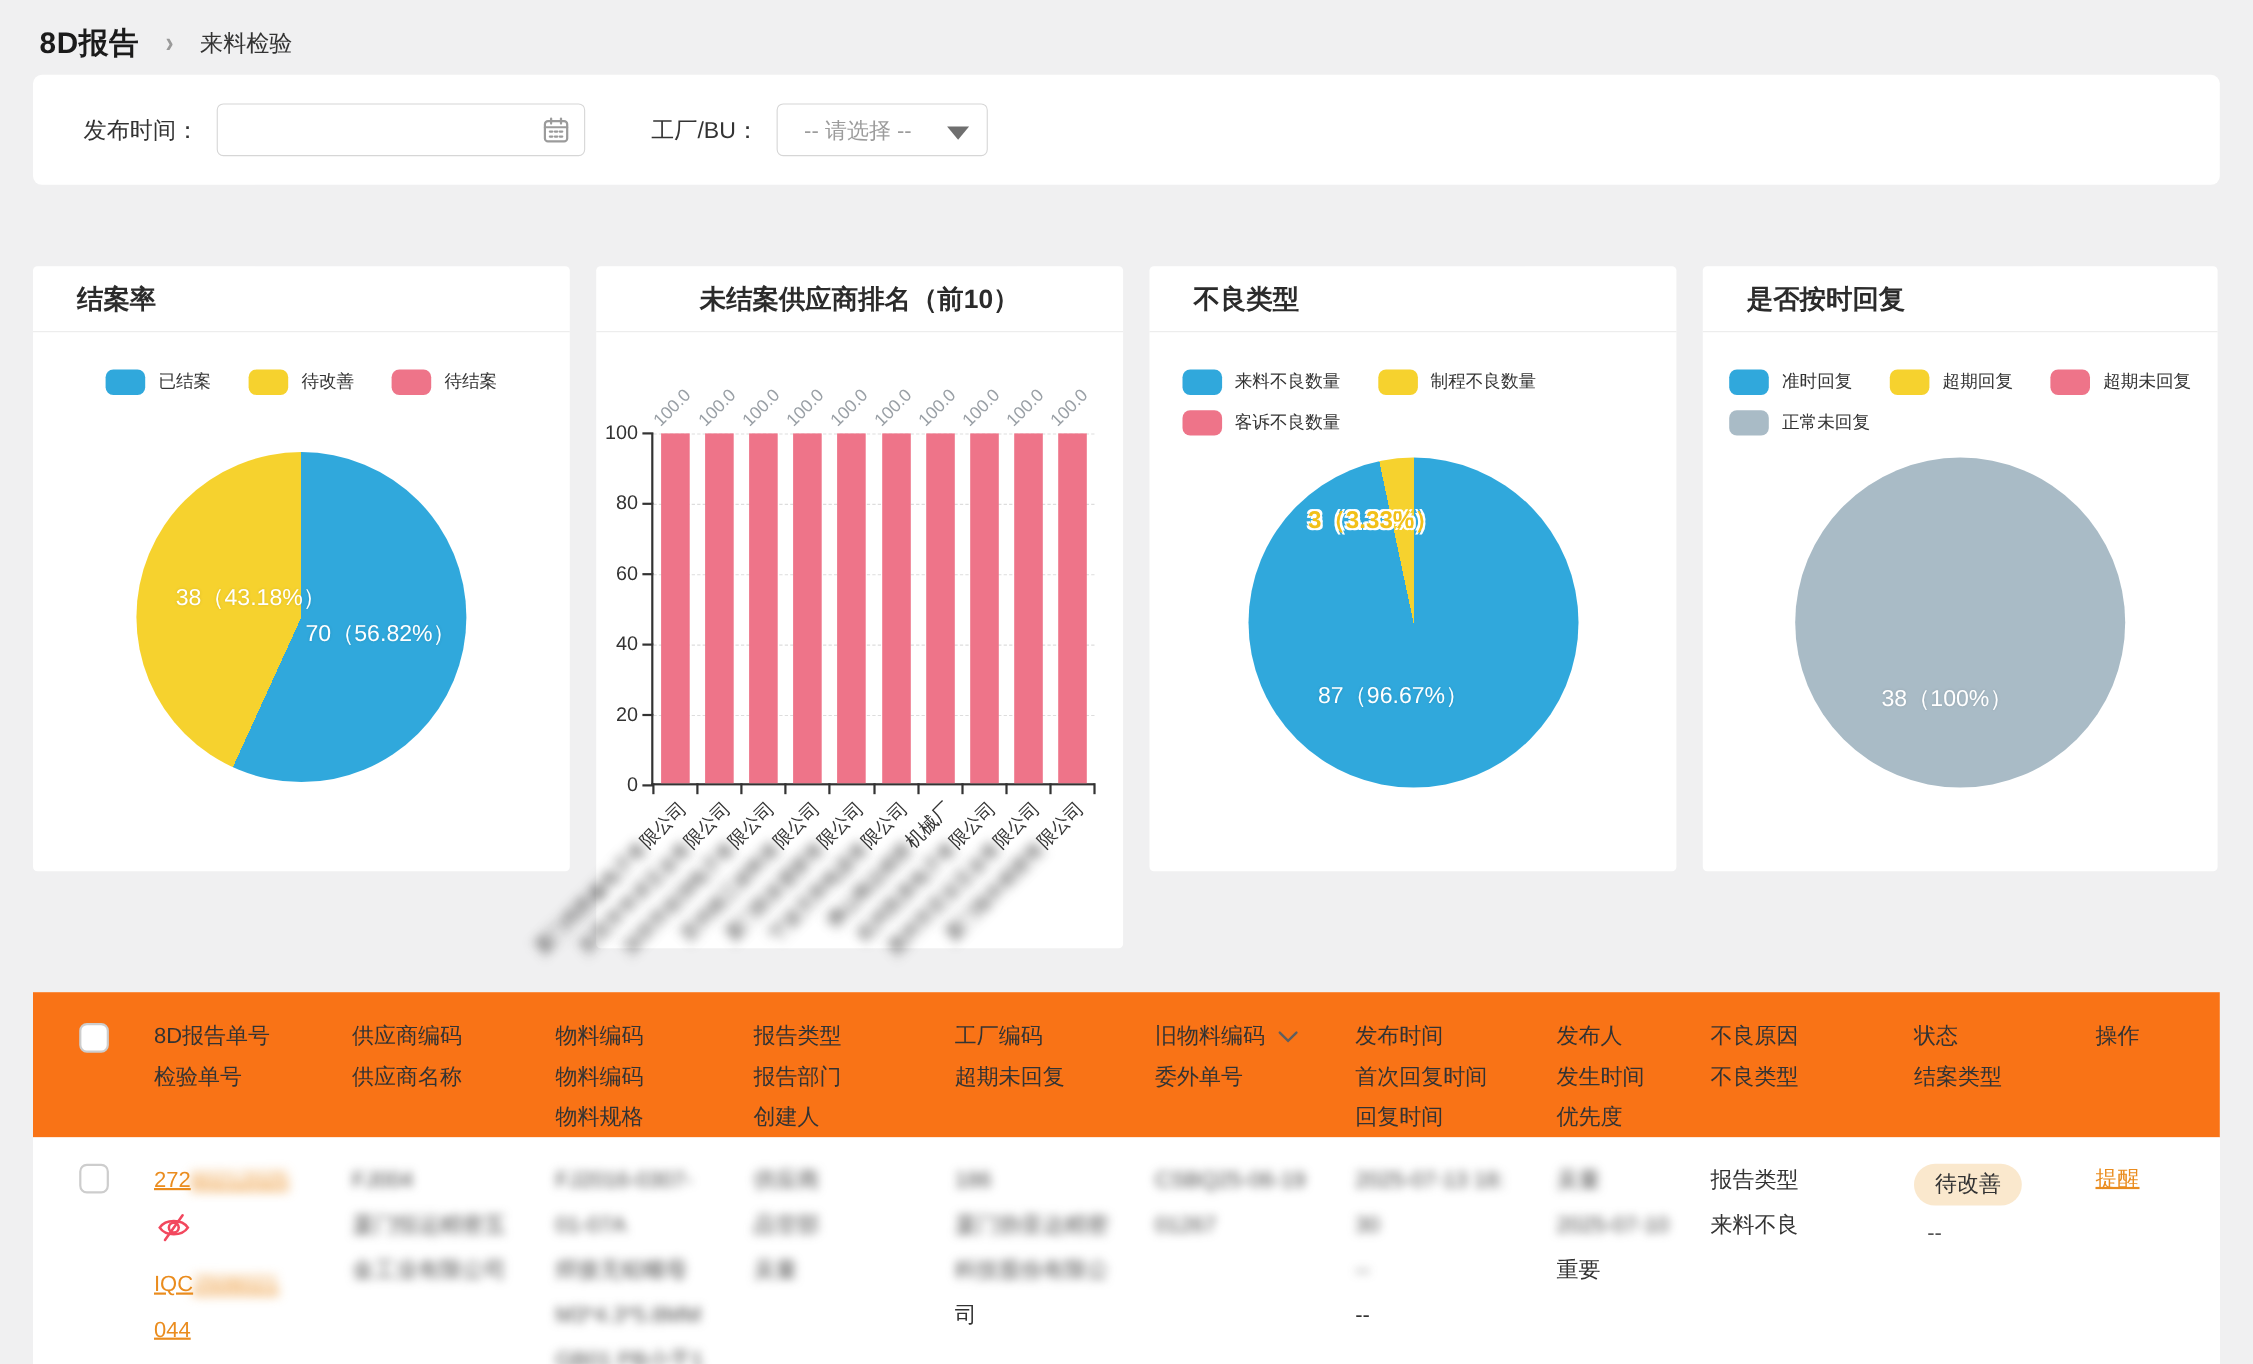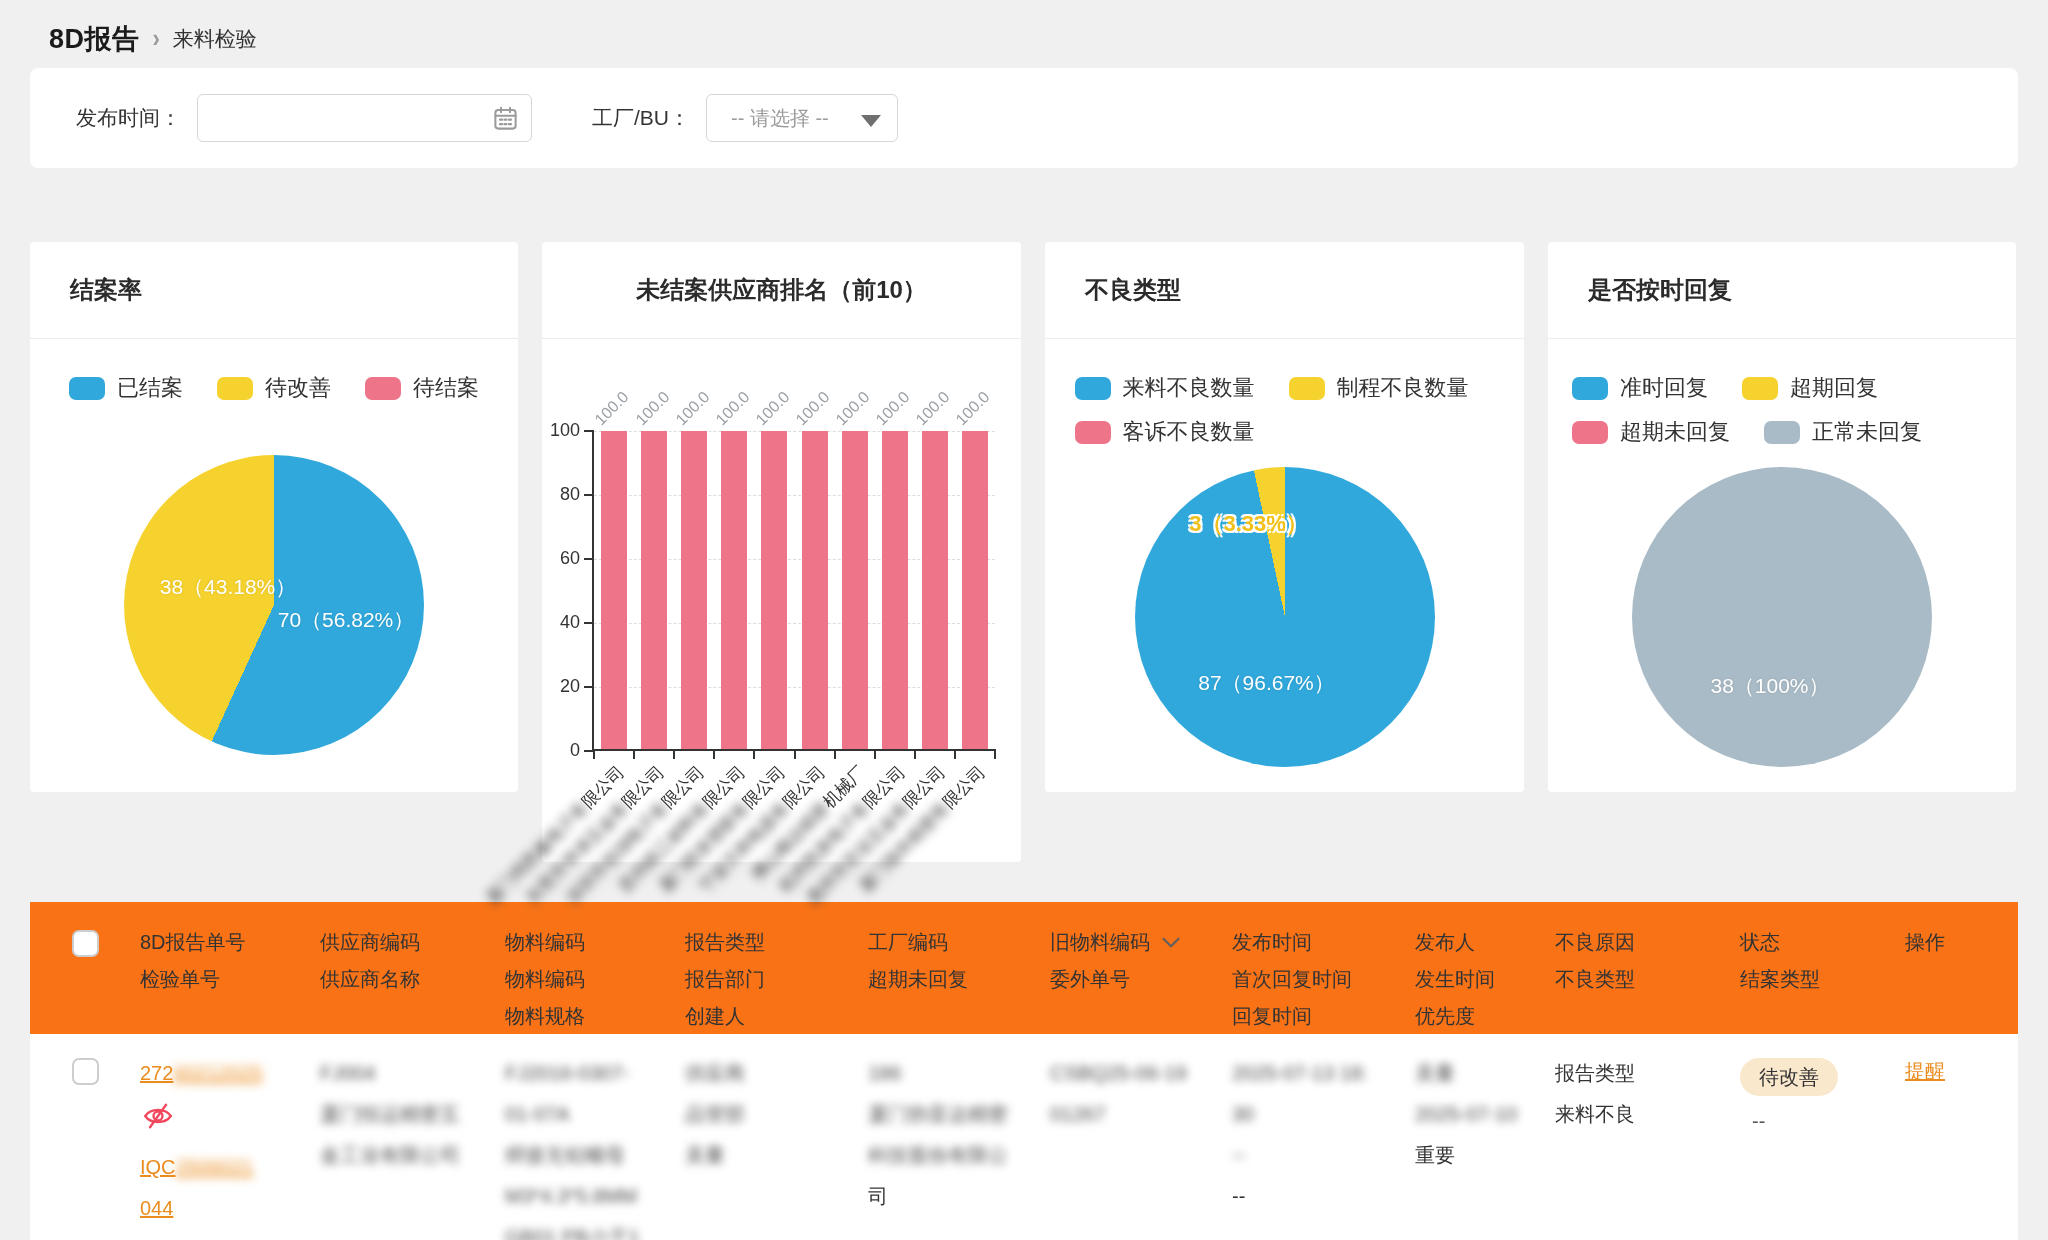--- a/index.html
+++ b/index.html
@@ -1,21 +1,21 @@
 <!DOCTYPE html>
 <html><head>
 <meta charset="utf-8">
 <style>
   * { box-sizing: border-box; margin: 0; padding: 0; }
   html,body { width: 2048px; height: 1240px; }
   body { font-family: "Liberation Sans", "DejaVu Sans", sans-serif; background: #f0f0f1; color:#333; overflow:hidden; }
   .page { position:relative; width:2048px; height:1240px; background:#f0f0f1; overflow:hidden; }
 
   
-  .breadcrumb { display:flex; align-items:center; gap:13px; padding:22px 36px 0 49px; height:56px; }
+  .breadcrumb { display:flex; align-items:center; gap:24px; padding:22px 36px 0 36px; height:56px; }
   .bc-title { font-size:27px; font-weight:bold; color:#1b1b1b; letter-spacing:.5px; }
   .bc-sep { font-size:22px; color:#9a9a9a; font-weight:bold; transform:scaleY(1.2); }
   .bc-cur { font-size:21px; color:#333; }
 
   
   .filter-card { margin:12px 30px 0 30px; background:#fff; border-radius:8px; height:100px;
     display:flex; align-items:center; padding:0 46px; gap:60px; }
   .f-group { display:flex; align-items:center; gap:16px; }
   .f-label { font-size:21px; color:#333; }
   .date-input { position:relative; width:335px; height:48px; border:1px solid #d6d6d6; border-radius:6px; background:#fff; }
@@ -26,28 +26,28 @@
   .caret { position:absolute; right:16px; top:20px; width:0; height:0;
     border-left:10px solid transparent; border-right:10px solid transparent; border-top:12px solid #6f6f6f; }
 
   
   .cards { display:flex; align-items:flex-start; margin:74px 30px 0 30px; gap:24px; }
   .card { background:#fff; border-radius:4px; height:550px; position:relative; }
   .card.c0 { width:488px; }
   .card.c1 { width:479px; height:620px; }
   .card.c2 { width:479px; }
   .card.c3 { width:468px; }
-  .card-header { height:97px; display:flex; align-items:center; padding:0 40px; border-bottom:1px solid #ececec; }
+  .card-header { height:60px; display:flex; align-items:center; padding:0 40px; border-bottom:1px solid #ececec; }
   .card.c1 .card-header { justify-content:center; }
   .card-title { font-size:24px; font-weight:bold; color:#2b2b2b; }
 
   .legend { display:flex; flex-wrap:wrap; column-gap:34px; row-gap:14px; width:fit-content; max-width:420px; margin:34px auto 0 auto; }
   .legend-item { display:flex; align-items:center; gap:12px; cursor:default; }
   .swatch { width:36px; height:23px; border-radius:7px; display:inline-block; }
-  .legend-label { font-size:22px; color:#333; }
+  .legend-label { font-size:16px; color:#333; }
 
   .pie { position:relative; width:300px; height:300px; border-radius:50%; margin:0 auto; }
   .card.c0 .pie { margin-top:52px; }
   .card.c2 .pie, .card.c3 .pie { margin-top:20px; }
   .pie-label { position:absolute; transform:translate(-50%,-50%); font-size:21px; color:#fff; white-space:nowrap;
     text-shadow:0 0 3px rgba(0,0,0,.12); }
   #pie0 .l1 { left:22%; top:44%;margin-left:38px; }
   #pie0 .l2 { left:74%; top:55%; }
   #pie2 .l1 { left:38%; top:19%; color:#f2c018; font-weight:bold; font-size:22px;
     text-shadow:-2px -2px 0 #fff, 2px -2px 0 #fff, -2px 2px 0 #fff, 2px 2px 0 #fff; }

